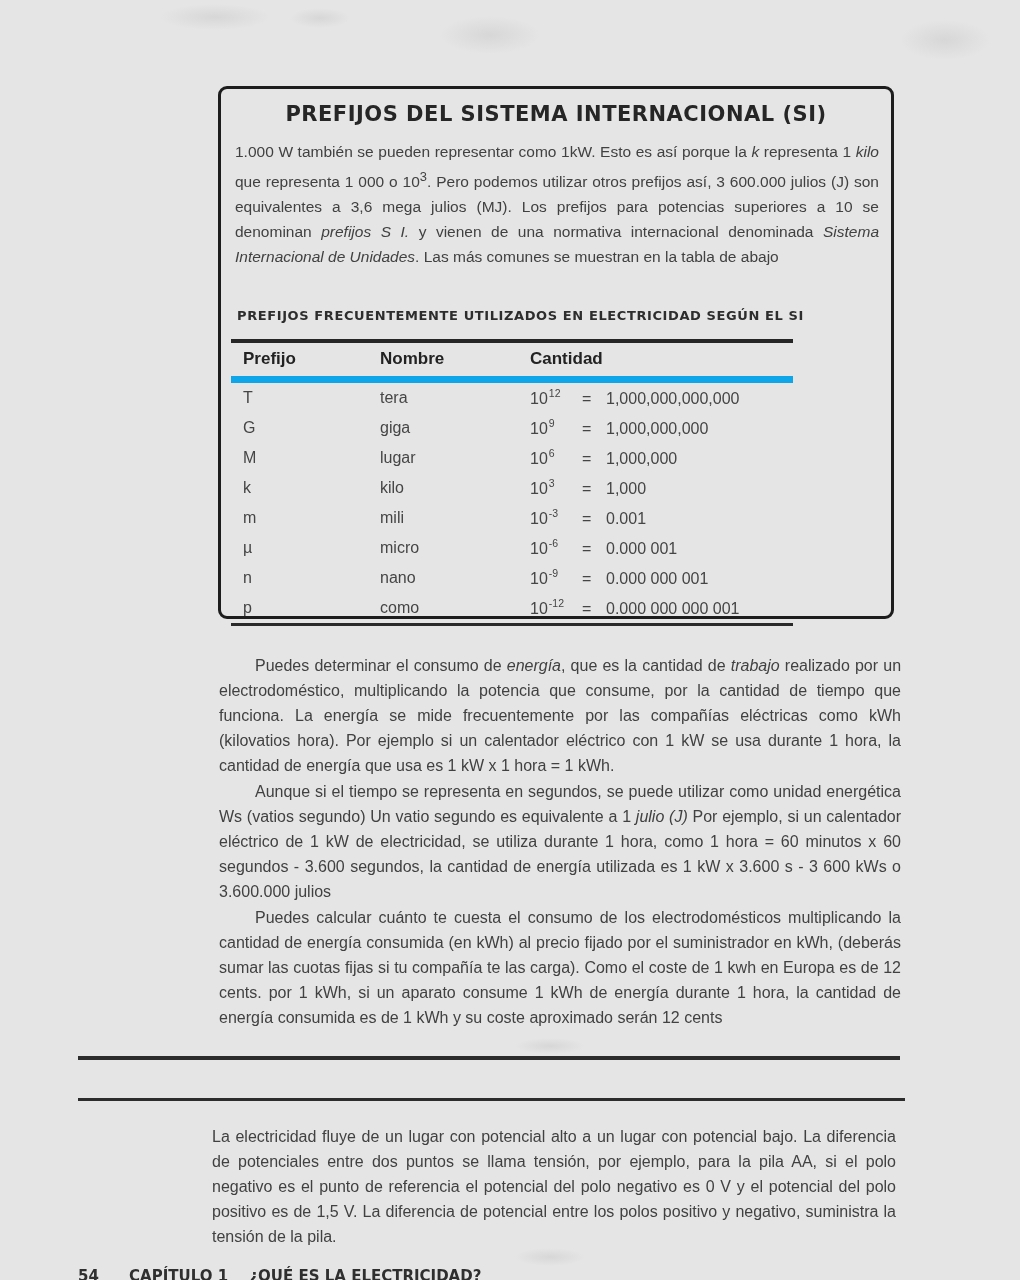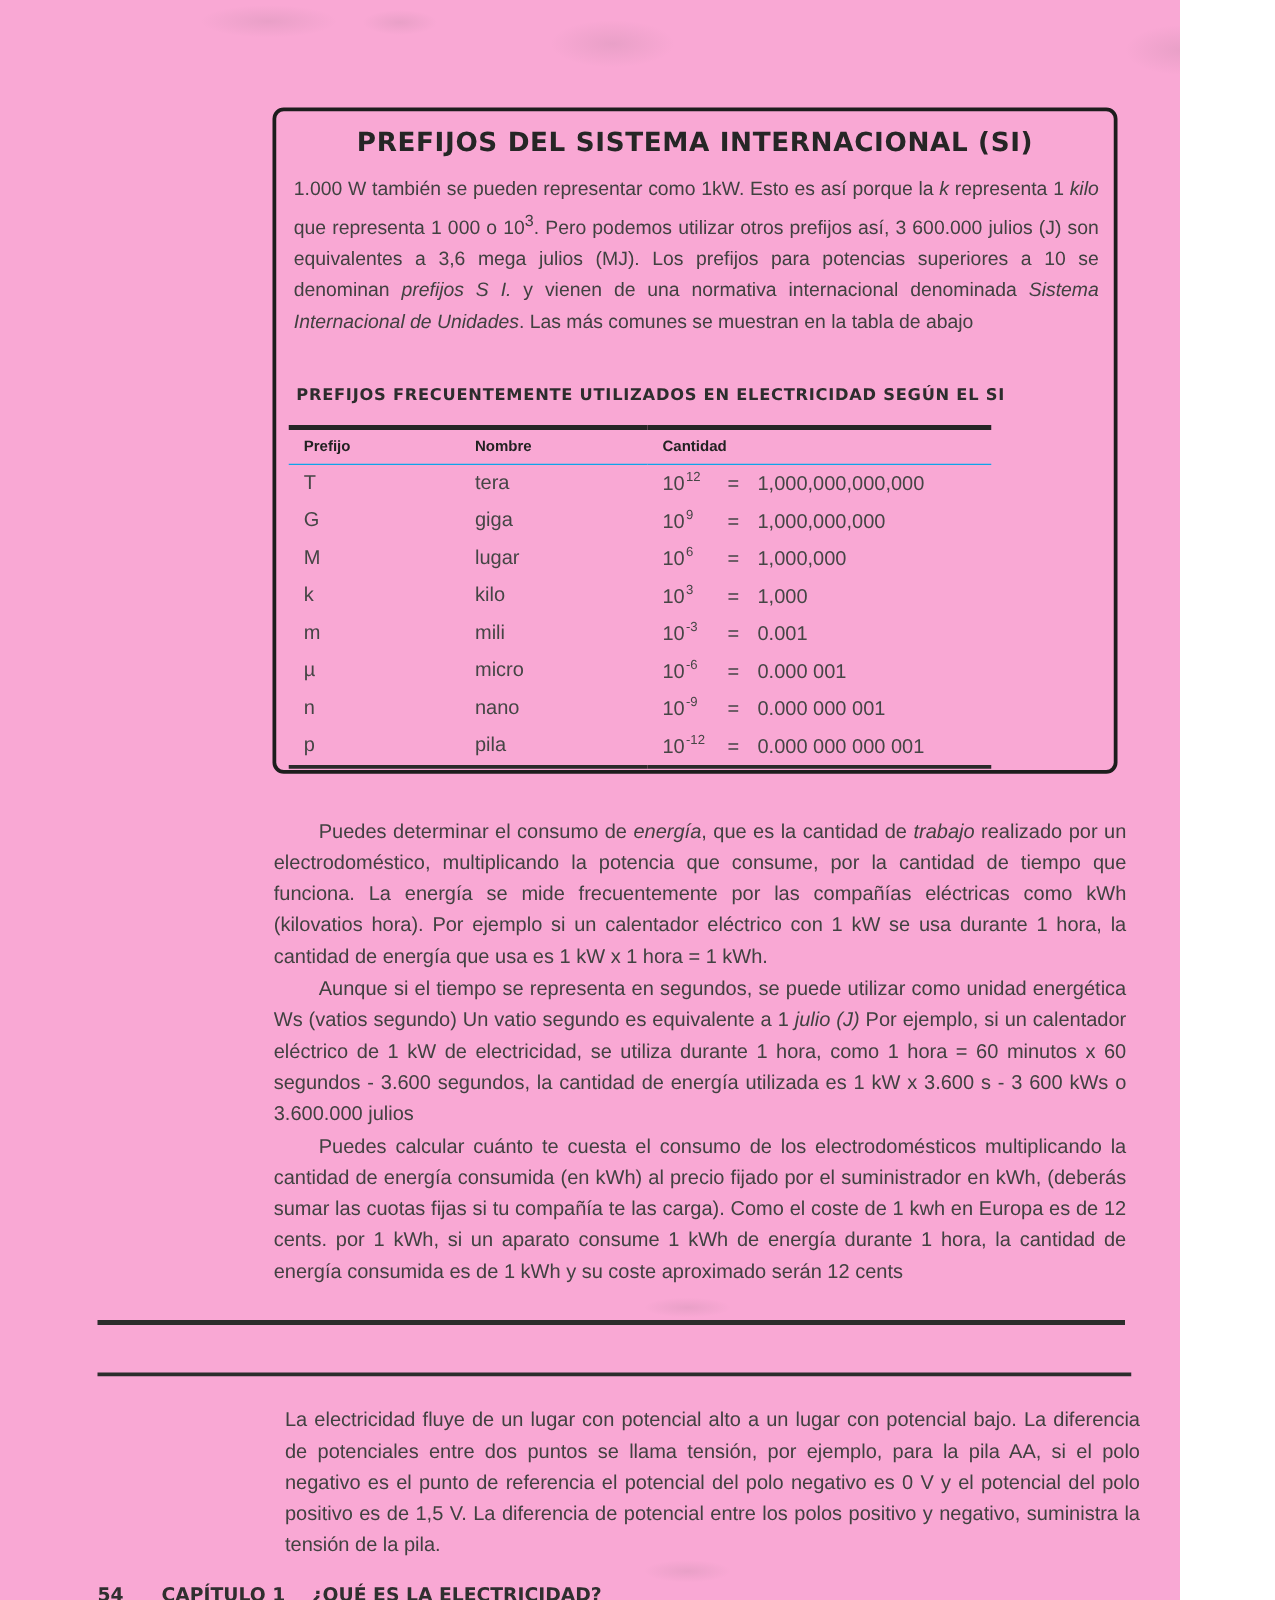--- a/index.html
+++ b/index.html
@@ -1,19 +1,19 @@
 <!DOCTYPE html>
 <html><head>
 <meta charset="utf-8">
 <style>
   html,body { margin:0; padding:0; }
   .page {
     position:relative;
-    width:944px; height:1280px;
-    background:#f9a8d4;
+    width:1020px; height:1280px;
+    background:#e5e5e5;
     overflow:hidden;
     font-family:"Liberation Sans", sans-serif;
     color:#3e3e3e;
   }
   .smudge { position:absolute; border-radius:50%;
     background:radial-gradient(closest-side, rgba(90,90,90,0.10), rgba(90,90,90,0)); }
 
   
   .prefix-box {
     position:absolute; left:218px; top:86px; width:676px; height:533px;
@@ -34,22 +34,22 @@
     margin:39px 0 0 6px;
     font-family:"DejaVu Sans", sans-serif;
     font-size:13px; font-weight:bold; letter-spacing:0.6px; color:#2d2d2d;
   }
   .prefix-table {
     margin:16px 0 0 0; margin-left:0px;
     border-collapse:collapse; width:562px;
     border-top:4px solid #262626;
   }
   .prefix-table th {
-    text-align:left; font-size:12px; font-weight:bold; color:#222;
-    padding:6px 0 7px 12px; border-bottom:1px solid #0ea5e9;
+    text-align:left; font-size:17px; font-weight:bold; color:#222;
+    padding:6px 0 7px 12px; border-bottom:7px solid #0ea5e9;
   }
   .prefix-table td {
     font-size:16px; color:#454545; height:30px; padding:0 0 0 12px;
     vertical-align:middle;
   }
   .prefix-table tbody tr:last-child td { border-bottom:3px solid #2a2a2a; }
   .pow { display:inline-block; width:52px; }
   .pow sup { font-size:10.5px; position:relative; top:-1px; margin-left:1px;text-align:center; }
   .eq  { display:inline-block; width:24px; }
 
@@ -63,21 +63,21 @@
   
   .rule-top    { position:absolute; left:78px; top:1056px; width:822px; height:4px; background:#2c2c2c; }
   .section-title {
     position:absolute; left:80px; top:1063px;
     font-family:"DejaVu Sans", sans-serif;
     font-size:24px; font-weight:bold; letter-spacing:0.5px; color:#1f1f1f;
   }
   .rule-bottom { position:absolute; left:78px; top:1098px; width:827px; height:3px; background:#2c2c2c; }
 
   .section-para {
-    position:absolute; left:228px; top:1124px; width:684px;
+    position:absolute; left:212px; top:1124px; width:684px;
     font-size:16px; line-height:25px; text-align:justify; color:#414141;
   }
 
   
   .footer {
     position:absolute; left:78px; top:1267px; white-space:nowrap;
     font-family:"DejaVu Sans", sans-serif;
     font-size:15px; font-weight:bold; color:#2f2f2f;
   }
   .footer .pgnum   { margin-right:25px; }
@@ -143,21 +143,21 @@
             <td>micro</td>
             <td><span class="pow">10<sup>-6</sup></span><span class="eq">=</span><span class="val">0.000 001</span></td>
           </tr>
           <tr>
             <td>n</td>
             <td>nano</td>
             <td><span class="pow">10<sup>-9</sup></span><span class="eq">=</span><span class="val">0.000 000 001</span></td>
           </tr>
           <tr>
             <td>p</td>
-            <td>pila</td>
+            <td>como</td>
             <td><span class="pow">10<sup>-12</sup></span><span class="eq">=</span><span class="val">0.000 000 000 001</span></td>
           </tr>
         </tbody>
     </table>
   </div>
 
   <div class="body-col">
     <p><span>Puedes determinar el consumo de </span><span class="it">energía</span><span>, que es la cantidad de </span><span class="it">trabajo</span><span> realizado por un electrodoméstico, multiplicando la potencia que consume, por la cantidad de tiempo que funciona. La energía se mide frecuentemente por las compañías eléctricas como kWh (kilovatios hora). Por ejemplo si un calentador eléctrico con 1 kW se usa durante 1 hora, la cantidad de energía que usa es 1 kW x 1 hora = 1 kWh.</span></p>
     <p><span>Aunque si el tiempo se representa en segundos, se puede utilizar como unidad energética Ws (vatios segundo) Un vatio segundo es equivalente a 1 </span><span class="it">julio (J)</span><span> Por ejemplo, si un calentador eléctrico de 1 kW de electricidad, se utiliza durante 1 hora, como 1 hora = 60 minutos x 60 segundos - 3.600 segundos, la cantidad de energía utilizada es 1 kW x 3.600 s - 3 600 kWs o 3.600.000 julios</span></p>
     <p><span>Puedes calcular cuánto te cuesta el consumo de los electrodomésticos multiplicando la cantidad de energía consumida (en kWh) al precio fijado por el suministrador en kWh, (deberás sumar las cuotas fijas si tu compañía te las carga). Como el coste de 1 kwh en Europa es de 12 cents. por 1 kWh, si un aparato consume 1 kWh de energía durante 1 hora, la cantidad de energía consumida es de 1 kWh y su coste aproximado serán 12 cents</span></p>

